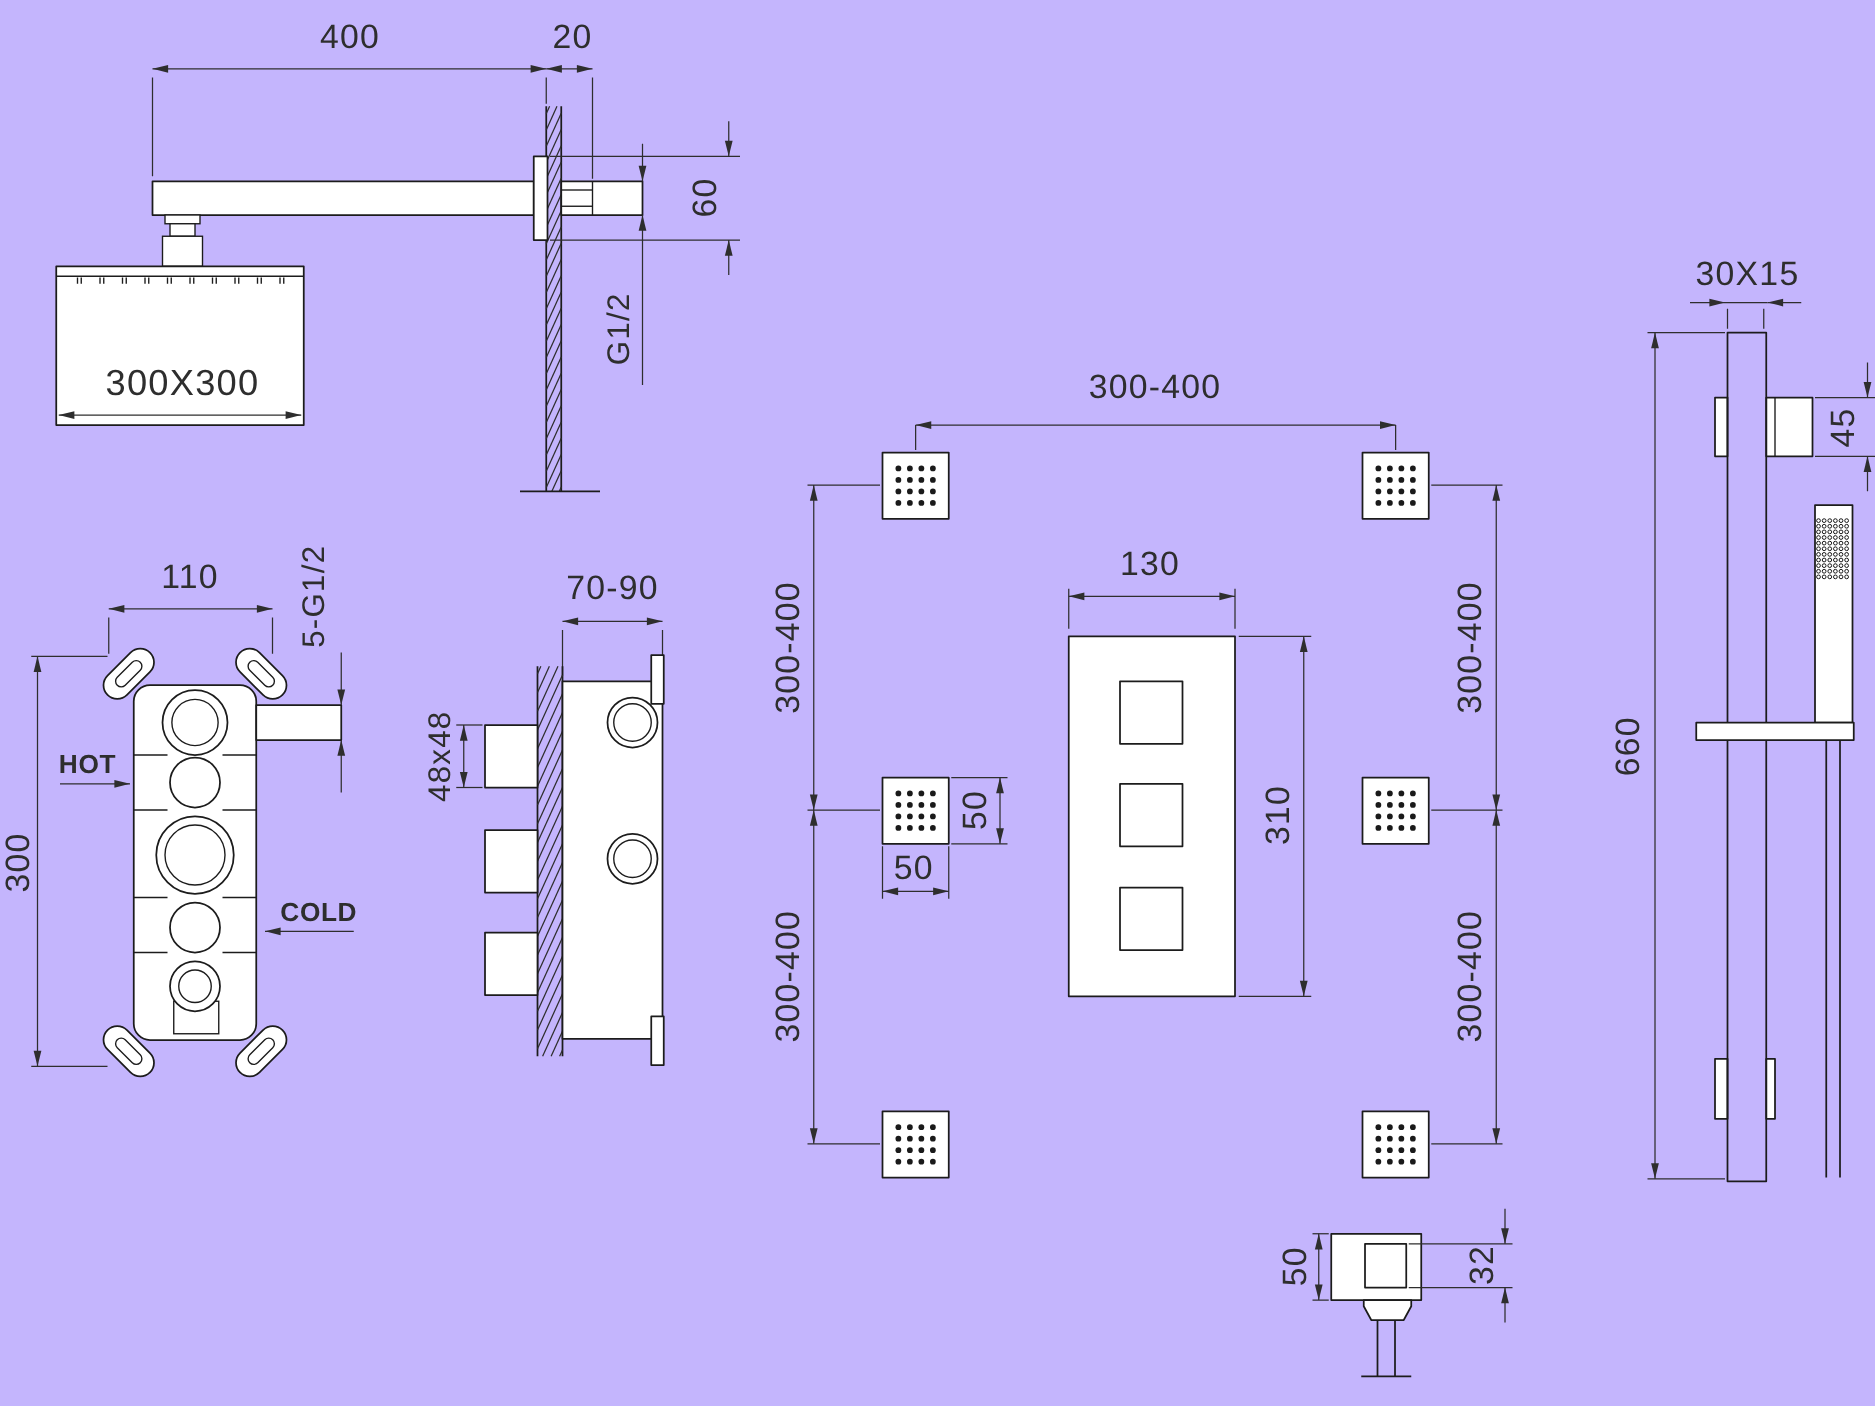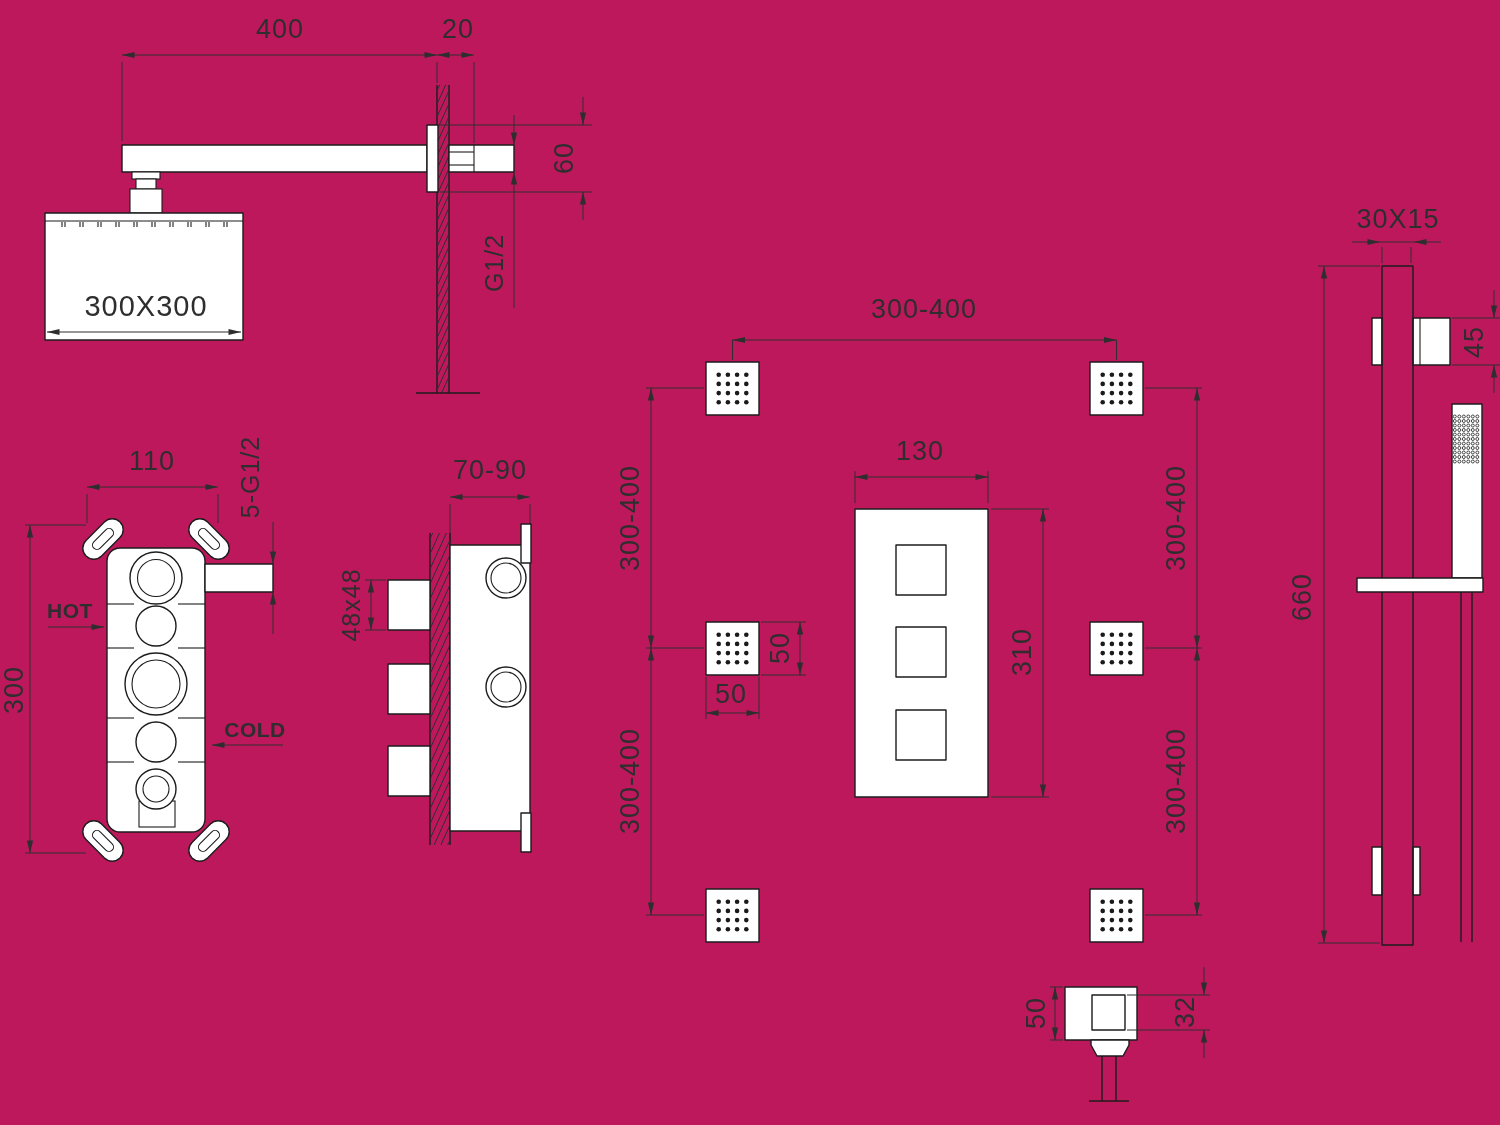--- a/index.html
+++ b/index.html
@@ -1,16 +1,16 @@
 <!DOCTYPE html>
 <html><head>
 <meta charset="utf-8">
 <style>
   html,body{margin:0;padding:0;background:#ffffff;}
-  .stage{position:relative;width:1500px;height:1125px;background:#be185d;overflow:hidden;}
+  .stage{position:relative;width:1500px;height:1125px;background:#c4b5fd;overflow:hidden;}
   svg{display:block;}
   .ln{stroke:#1c1c1c;stroke-width:1.4;fill:none;stroke-linejoin:round;}
   .lt{stroke:#1c1c1c;stroke-width:1.1;fill:none;}
   .wf{fill:#ffffff;}
   .d{stroke:#2e2e2e;stroke-width:1;fill:none;}
   .hx{stroke:#2e2e2e;stroke-width:1;fill:none;}
   .t{fill:#2e2e2e;font-family:"Liberation Sans","DejaVu Sans",sans-serif;
      text-anchor:middle;letter-spacing:1px;}
   .f27{font-size:27px;} .f30{font-size:29px;} .f25{font-size:25px;} .f21{font-size:21px;font-weight:bold;letter-spacing:0.5px;}
   .dotf{fill:#1a1a1a;stroke:none;}

